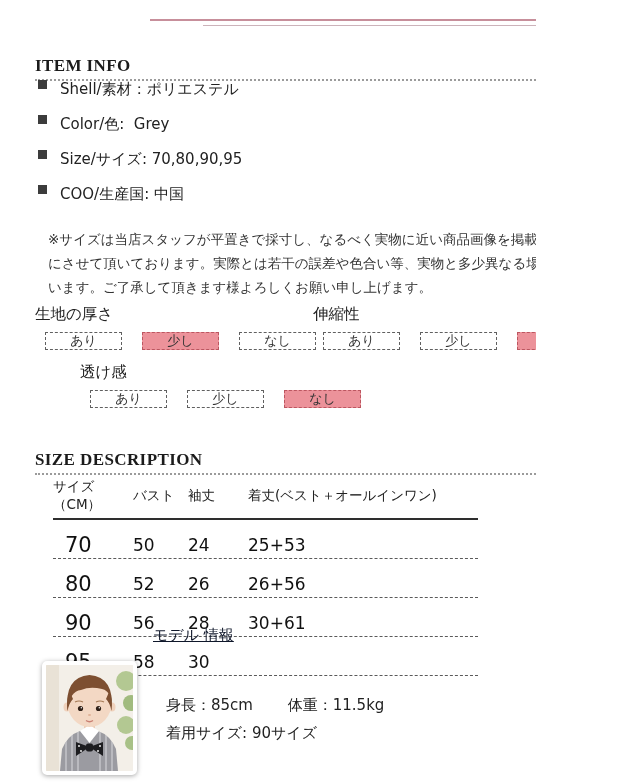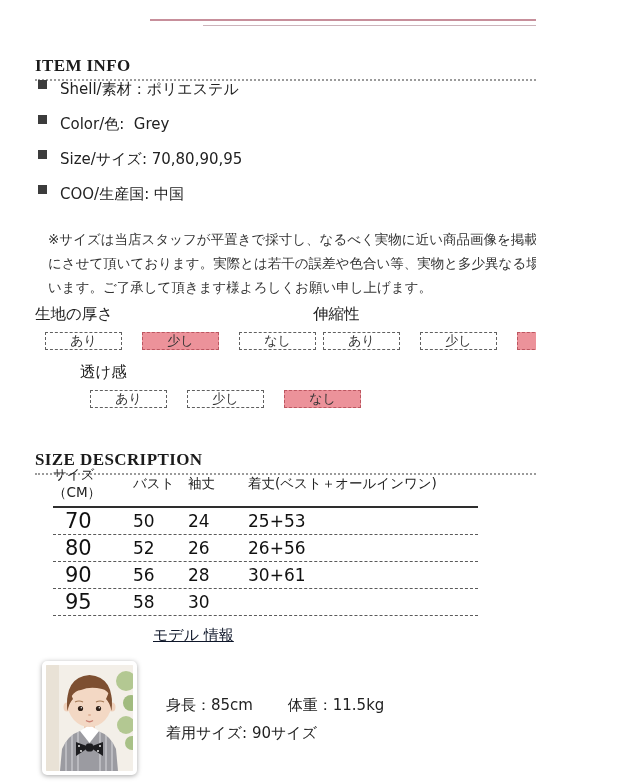--- a/index.html
+++ b/index.html
@@ -35,21 +35,21 @@
   #fgroup-stretch{left:313px;top:303px;}
   #fgroup-sheer{left:48px;top:361px;margin-left:32px;}
   .fgroup-label{display:block;font-size:15.5px;color:#222;line-height:22px;margin-bottom:7px;}
   .opts{display:flex;gap:20px;margin-left:10px;justify-content:space-between;}
   .opt{box-sizing:border-box;width:77px;height:18px;line-height:16px;text-align:center;
     font-size:13px;color:#333;background:#fff;border:1px dashed #606060;}
   .opt.selected{background:#ec929a;border-color:#bc5660;}
 
   
   .stable{position:absolute;left:53px;top:466px;width:425px;}
-  .srow{display:grid;grid-template-columns:80px 55px 60px 230px;align-items:center;}
+  .srow{display:grid;grid-template-columns:80px 55px 60px 230px;align-items:center;margin-top:12px;}
   .srow.head{font-size:13.5px;color:#222;padding-bottom:4px;border-bottom:2px solid #2e2e2e;}
   .srow.data{height:26px;font-size:17px;color:#111;border-bottom:1px dashed #5a5a5a;}
   .srow.data .c0{font-weight:normal;font-size:21px;padding-left:12px;}
 
   
   .photo{position:absolute;left:42px;top:661px;width:87px;height:106px;background:#f3efe8;
     border:4px solid #fff;border-radius:5px;box-shadow:0 1px 5px rgba(0,0,0,.35);overflow:hidden;}
   .photo svg{display:block;}
   .model-title{position:absolute;left:153px;top:626px;font-size:15px;color:#0f172a;text-decoration:underline;}
   .model-line1{position:absolute;left:166px;top:696px;font-size:15px;color:#222;}

